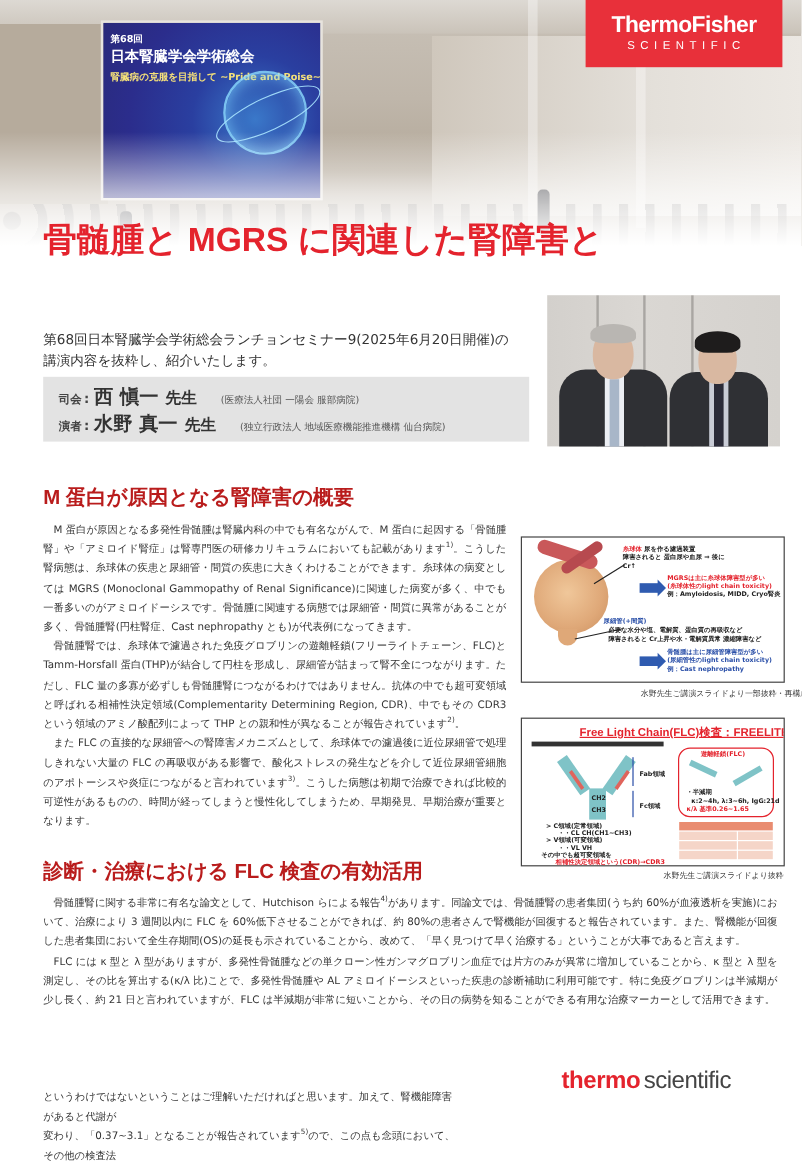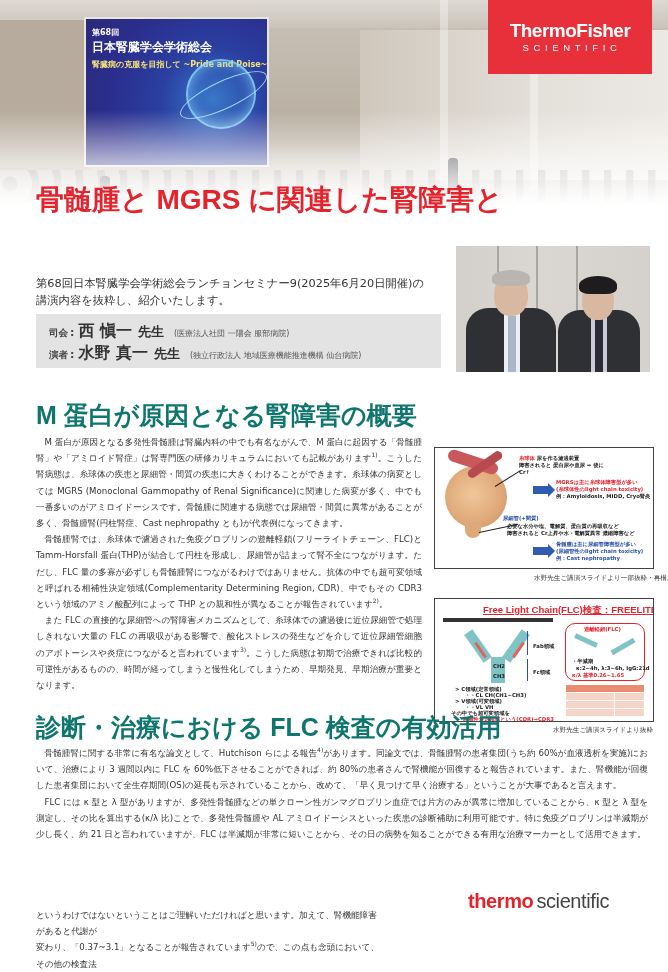--- a/index.html
+++ b/index.html
@@ -30,21 +30,21 @@
     border: 2px solid rgba(140,220,255,0.8); box-shadow: 0 0 14px rgba(120,210,255,0.8) inset; }
   .hero .screen .orbit { position: absolute; left: 90px; top: 62px; width: 95px; height: 28px; border-radius: 50%;
     border: 1px solid rgba(170,230,255,0.9); transform: rotate(-25deg); }
   .hero .speaker-dot { position: absolute; width: 10px; height: 18px; background: #2b2b30; border-radius: 4px 4px 2px 2px; }
   .hero .audience { position: absolute; left: 0; top: 170px; width: 668px; height: 40px;
     background: repeating-radial-gradient(circle at 10px 14px, #3c3a3c 0 7px, transparent 8px 22px); opacity: 0.35; }
   .hero .fade { position: absolute; left: 0; top: 110px; width: 668px; height: 95px;
     background: linear-gradient(180deg, rgba(255,255,255,0) 0%, rgba(255,255,255,0.65) 55%, #ffffff 100%); }
 
   .brand-box {
-    position: absolute; left: 488px; top: 0; width: 164px; height: 74px; background: #e8303a;
+    position: absolute; left: 488px; top: 0; width: 164px; height: 56px; background: #e8303a;
     display: flex; flex-direction: column; align-items: center; justify-content: center;
   }
   .brand-box .brand-main { color: #fff; font-family: "Liberation Sans", sans-serif; font-weight: bold; font-size: 19px; letter-spacing: -0.5px; line-height: 19px; }
   .brand-box .brand-sub { color: #fff; font-family: "Liberation Sans", sans-serif; font-size: 9.5px; letter-spacing: 4.6px; margin-top: 2px; padding-left: 4px; }
 
   
   .title {
     position: absolute; left: 36px; top: 184px; width: 600px;
     color: #e4232d; font-family: "Liberation Sans", sans-serif; font-weight: bold; font-size: 28px; line-height: 32px;
   }
@@ -55,36 +55,36 @@
 
   .credits {
     position: absolute; left: 36px; top: 314px; width: 405px; height: 54px; background: #e3e3e3;
     padding: 7px 0 0 13px;
   }
   .credit-row { display: flex; align-items: baseline; height: 22px; white-space: nowrap; }
   .credit-row .role { font-size: 9.5px; color: #444; font-weight: bold; text-align: center; }
   .credit-row .colon { font-size: 11px; color: #444; margin: 0 4px 0 2px; font-weight: bold; }
   .credit-row .name { font-size: 16px; font-weight: bold; color: #333; }
   .credit-row .hon { font-size: 13px; font-weight: bold; color: #333; margin-left: 6px; }
-  .credit-row .aff { font-size: 8px; color: #555; margin-left: 10px; }
+  .credit-row .aff { font-size: 8px; color: #555; margin-left: 20px; }
 
   .photo {
     position: absolute; left: 456px; top: 246px; width: 194px; height: 126px; overflow: hidden;
     background: linear-gradient(90deg, #d3d0cc 0%, #dad7d3 40%, #d5d2ce 100%);
   }
   .photo .panel { position: absolute; top: 0; width: 2px; height: 126px; background: #a9a6a2; }
   .person { position: absolute; bottom: -4px; }
   .person .head { position: absolute; border-radius: 48% 48% 45% 45%; background: #d9b8a1; }
   .person .hair { position: absolute; border-radius: 50% 50% 30% 30%; }
   .person .body { position: absolute; bottom: 0; background: #2f3034; border-radius: 22px 22px 0 0; }
   .person .shirt { position: absolute; background: #eceef3; }
   .person .tie { position: absolute; }
 
   
-  .h2 { position: absolute; color: #0f766e; font-family: "Liberation Sans", sans-serif; font-weight: bold; font-size: 25px; line-height: 22px; white-space: nowrap; }
+  .h2 { position: absolute; color: #b91c1c; font-family: "Liberation Sans", sans-serif; font-weight: bold; font-size: 17px; line-height: 22px; white-space: nowrap; }
   .h2-1 { left: 36px; top: 404px; }
   .h2-2 { left: 36px; top: 716px; }
 
   .body-col { position: absolute; left: 36px; top: 434px; width: 386px; font-size: 8.6px; line-height: 16.2px; color: #333; text-align: justify; }
   .body-col p { text-indent: 1em; }
   .body-wide { position: absolute; left: 36px; top: 745px; width: 612px; font-size: 8.6px; line-height: 16.2px; color: #333; text-align: justify; }
   .body-wide p { text-indent: 1em; }
   .body-narrow { position: absolute; left: 36px; top: 907px; width: 345px; font-size: 8.6px; line-height: 16.2px; color: #333; }
   sup { font-size: 6px; vertical-align: 4px; line-height: 0; }
 

